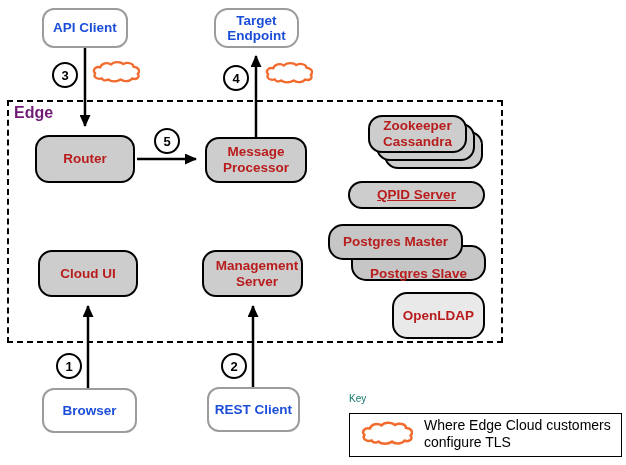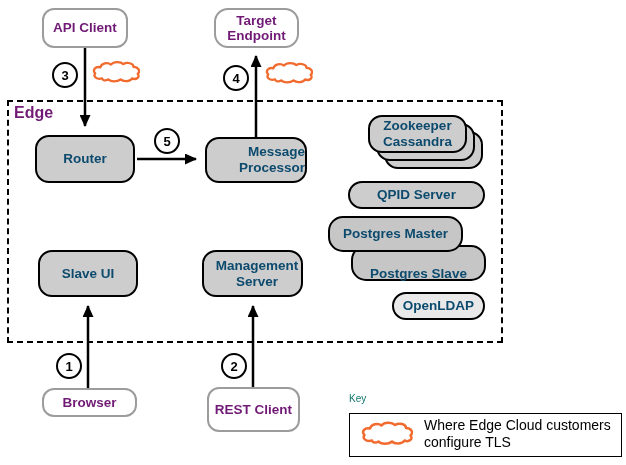--- a/index.html
+++ b/index.html
@@ -3,27 +3,27 @@
 <meta charset="utf-8">
 <style>
   html,body { margin:0; padding:0; background:#fff; }
   .canvas {
     position:relative; width:626px; height:465px; background:#fff;
     font-family:"Liberation Sans", sans-serif; overflow:hidden;
   }
   .node {
     position:absolute; box-sizing:border-box;
     display:flex; flex-direction:column; align-items:center; justify-content:center;
-    text-align:center; font-weight:bold; font-size:13.5px; line-height:16px; color:#0c4a6e;
+    text-align:center; font-weight:bold; font-size:13.5px; line-height:16px; color:#b91c1c;
   }
   .internal { background:#cdcdcd; border:2.5px solid #000; border-radius:14px; }
   .pill     { background:#cdcdcd; border:2.5px solid #000; border-radius:15px; }
   .pg       { background:#c6c6c6; }
   .ldap     { background:#e9e9e9; }
-  .external { background:#fff; border:2px solid #9c9c9c; border-radius:12px; color:#701a75; }
+  .external { background:#fff; border:2px solid #9c9c9c; border-radius:12px; color:#1d4ed8; }
   .stackbox { position:absolute; box-sizing:border-box; background:#cdcdcd; border:2.5px solid #000; border-radius:14px; }
   .edge-region {
     position:absolute; left:7px; top:100px; width:496px; height:243px;
     box-sizing:border-box; border:2px dashed #000;
   }
   .edge-label { position:absolute; left:14px; top:104px; font-size:16px; font-weight:bold; color:#701a75; }
   .step {
     position:absolute; box-sizing:border-box; width:26px; height:26px; border-radius:50%;
     background:#fff; border:2.5px solid #000;
     display:flex; align-items:center; justify-content:center;
@@ -61,58 +61,58 @@
 
   <div class="edge-region"></div>
   <div class="edge-label">Edge</div>
 
   <div class="node external" style="left:42px; top:8px; width:86px; height:40px;">
     <span>API Client</span>
   </div>
   <div class="node external" style="left:214px; top:8px; width:85px; height:40px; line-height:15px;border-radius:14px;">
     <span>Target Endpoint</span>
   </div>
-  <div class="node external" style="left:42px; top:388px; width:95px; height:29px;">
+  <div class="node external" style="left:42px; top:388px; width:95px; height:45px;">
     <span>Browser</span>
   </div>
   <div class="node external" style="left:207px; top:387px; width:93px; height:45px;justify-content:center;">
     <span>REST Client</span>
   </div>
 
   <div class="node internal" style="left:35px; top:135px; width:100px; height:48px;">
     <span>Router</span>
   </div>
-  <div class="node internal" style="left:205px; top:137px; width:102px; height:46px;text-align:right;">
+  <div class="node internal" style="left:205px; top:137px; width:102px; height:46px;">
     <span>Message Processor</span>
   </div>
 
   <div class="stackbox" style="left:384px; top:131px; width:99px; height:38px;"></div>
   <div class="stackbox" style="left:376px; top:123px; width:99px; height:38px;"></div>
   <div class="node internal" style="left:368px; top:115px; width:99px; height:38px; line-height:16px;">
     <span>Zookeeper</span>
     <span>Cassandra</span>
   </div>
 
-  <div class="node pill" style="left:348px; top:181px; width:137px; height:28px;">
+  <div class="node pill" style="left:348px; top:181px; width:137px; height:28px;text-decoration:underline;">
     <span>QPID Server</span>
   </div>
 
   <div class="node pill pg" style="left:351px; top:245px; width:135px; height:36px;">
     <span style="margin-top:22px;">Postgres Slave</span>
   </div>
-  <div class="node pill pg" style="left:328px; top:216px; width:135px; height:36px;">
+  <div class="node pill pg" style="left:328px; top:224px; width:135px; height:36px;">
     <span>Postgres Master</span>
   </div>
 
-  <div class="node pill ldap" style="left:392px; top:292px; width:93px; height:28px;">
+  <div class="node pill ldap" style="left:392px; top:292px; width:93px; height:47px;">
     <span>OpenLDAP</span>
   </div>
 
   <div class="node internal" style="left:38px; top:250px; width:100px; height:47px;">
-    <span>Slave UI</span>
+    <span>Cloud UI</span>
   </div>
   <div class="node internal" style="left:202px; top:250px; width:101px; height:47px;padding-left:9px;">
     <span>Management Server</span>
   </div>
 
   <div class="step" style="left:56px; top:353px;">
     <span>1</span>
   </div>
   <div class="step" style="left:221px; top:353px;">
     <span>2</span>

